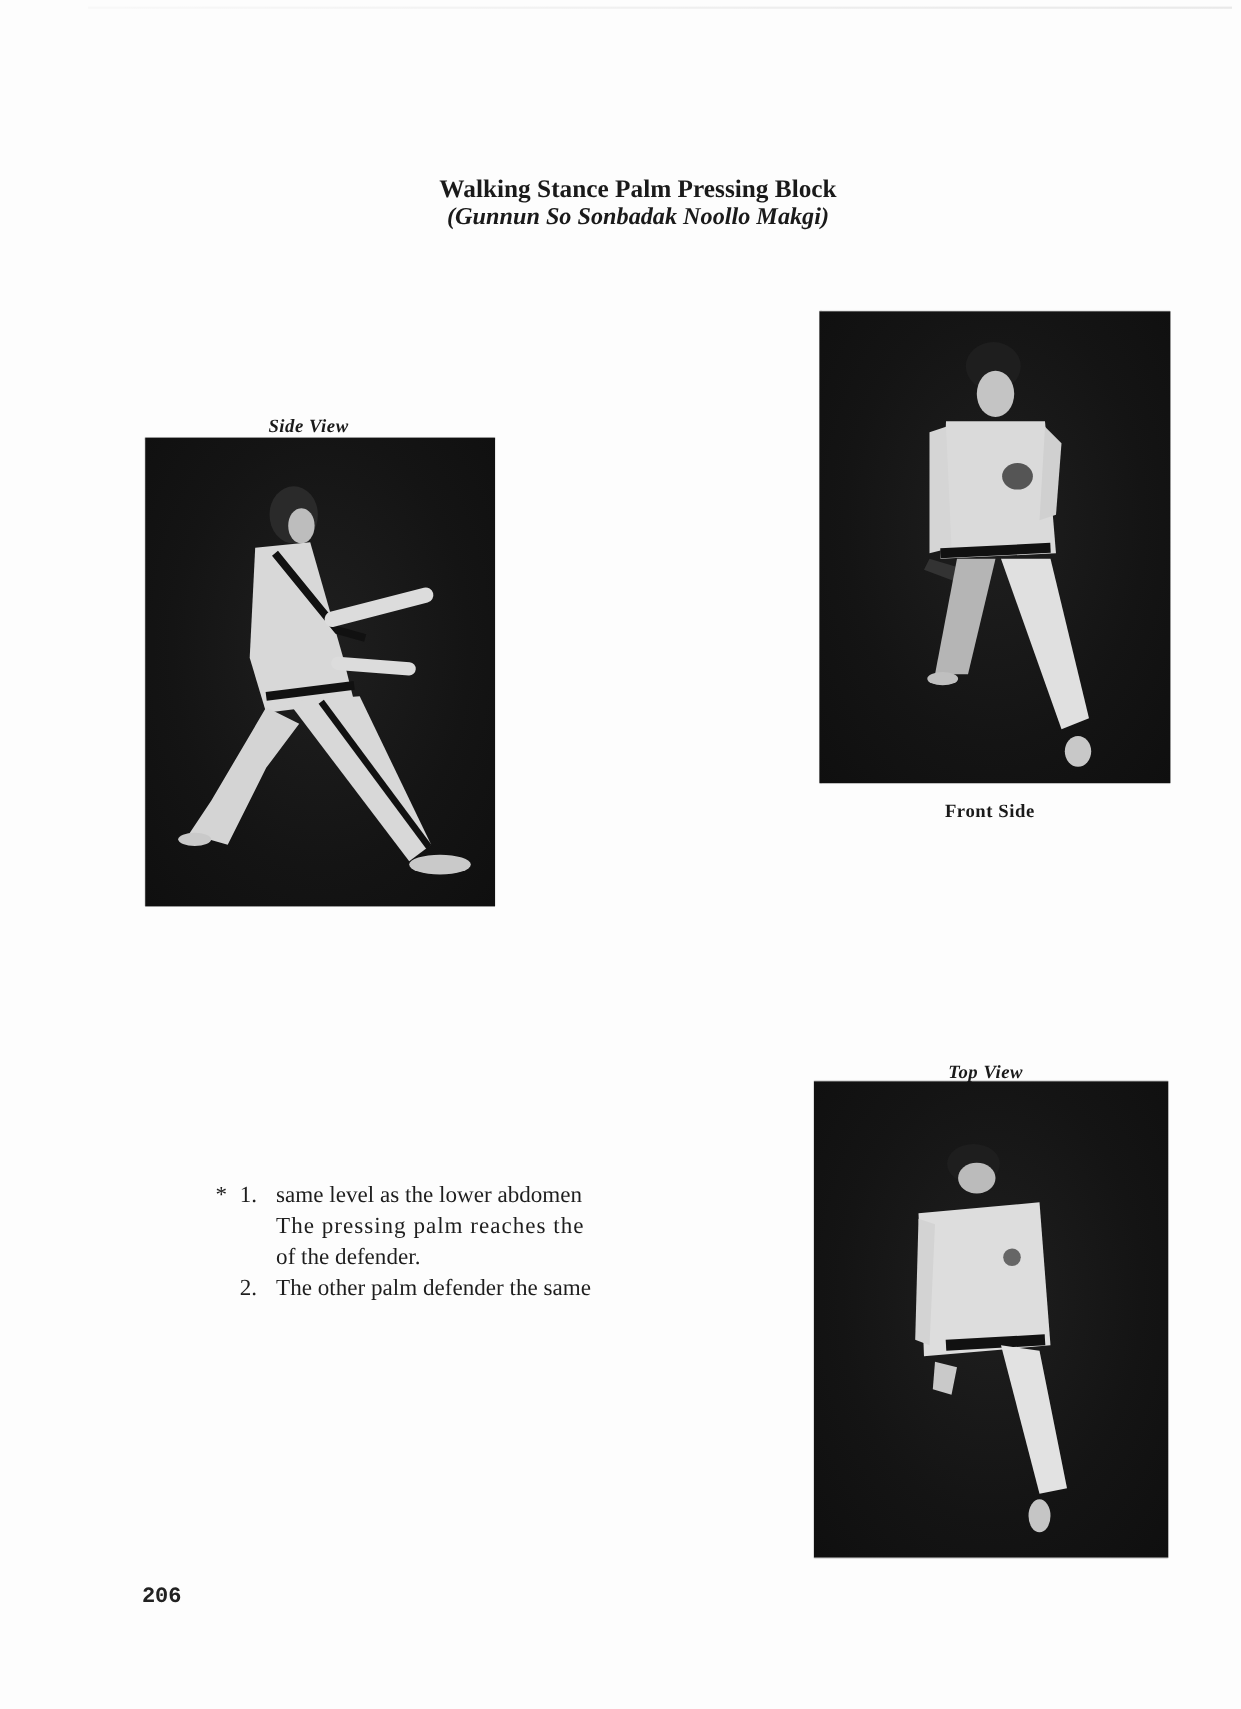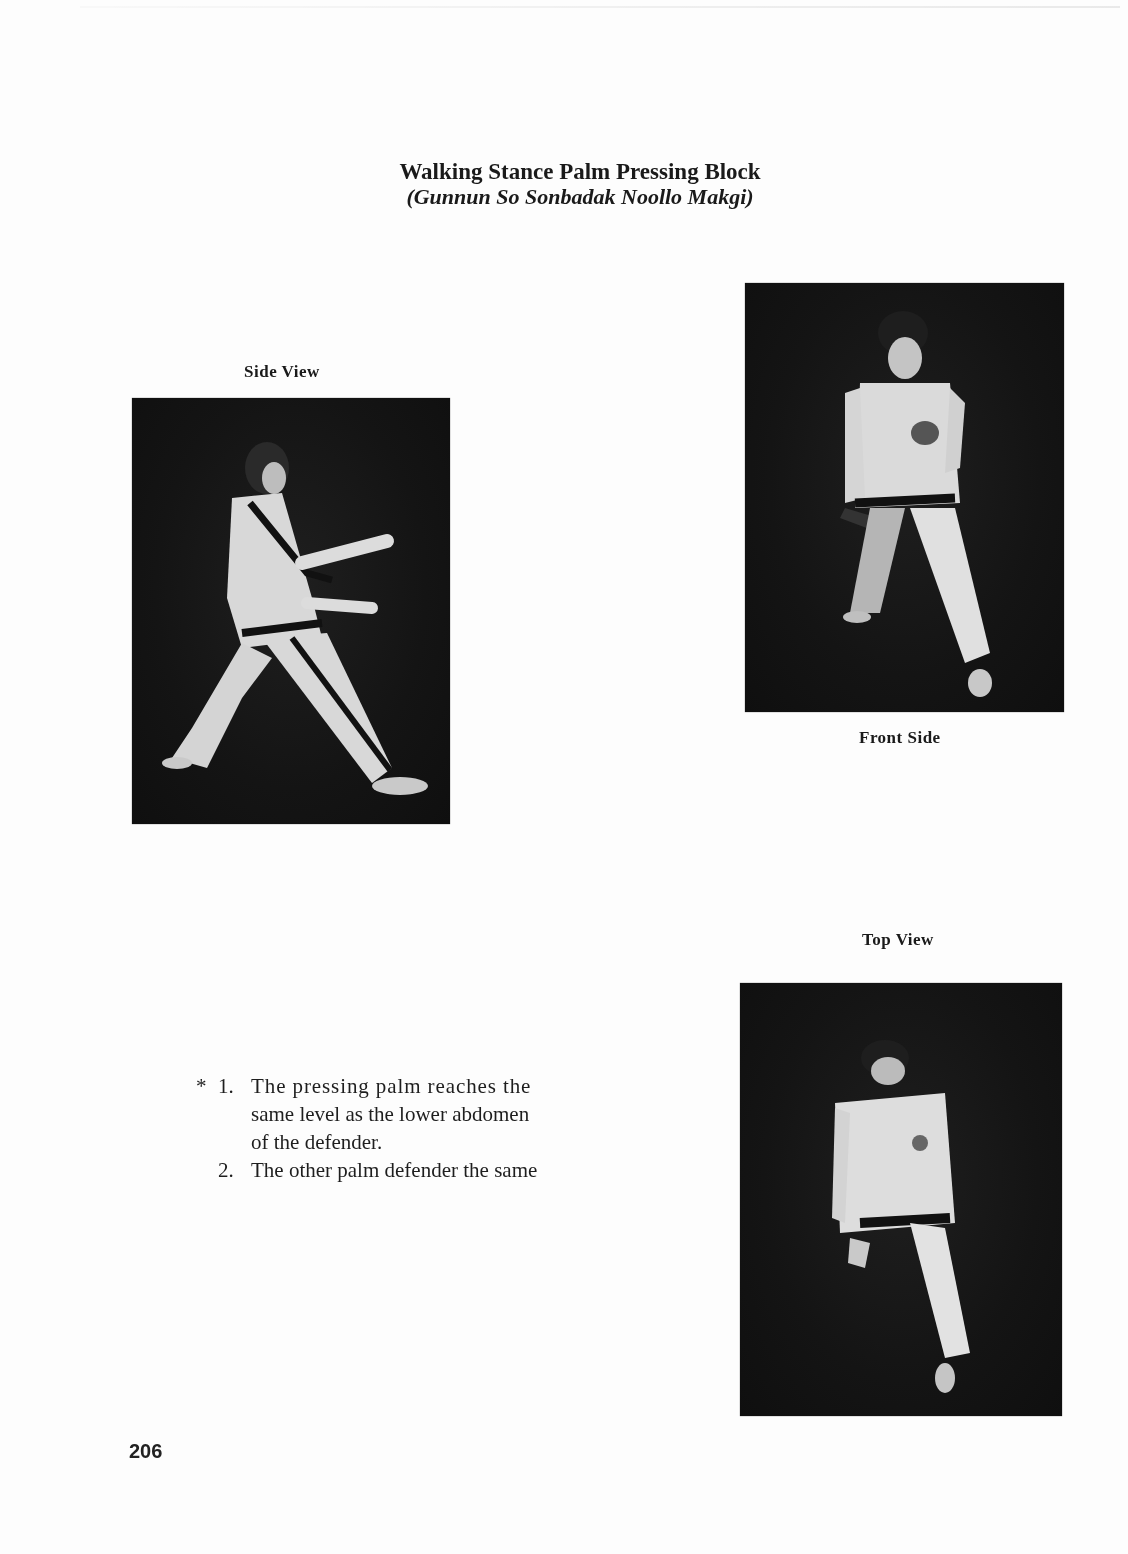--- a/index.html
+++ b/index.html
@@ -42,35 +42,35 @@
       position: absolute; left: 196px; top: 1072px; width: 430px;
       font-family: "Liberation Serif", "DejaVu Serif", serif;
       font-size: 21px; line-height: 28px; color: #1e1e1e;
     }
     .note-row { display: flex; }
     .note-mark { width: 22px; flex: none; }
     .note-num { width: 33px; flex: none; }
     .note-text { flex: 1; }
     .page-number {
       position: absolute; left: 129px; top: 1440px;
-      font-family: Liberation Sans, sans-serif;
+      font-family: Liberation Mono, monospace;
       font-weight: bold; font-size: 20px; color: #222;
     }
   </style>
 </head>
 <body>
 
 <div class="scan-line"></div>
 
 <div class="title-block">
   <div class="title">Walking Stance Palm Pressing Block</div>
   <div class="subtitle">(Gunnun So Sonbadak Noollo Makgi)</div>
 </div>
 
-<div class="caption" style="left:244px; top:362px;">Side View</div>
+<div class="caption" style="left:244px; top:378px;font-style:italic;">Side View</div>
 <div class="photo" style="left:132px; top:398px; width:318px; height:426px;">
   <svg viewBox="0 0 318 426">
     <ellipse cx="135" cy="70" rx="22" ry="26" fill="#2a2a2a"></ellipse>
     <ellipse cx="142" cy="80" rx="12" ry="16" fill="#bdbdbd"></ellipse>
     <path d="M100 100 L150 95 L180 200 L190 240 L110 250 L95 200 Z" fill="#d8d8d8"></path>
     <path d="M118 105 L175 175 L200 182" stroke="#111" stroke-width="7" fill="none"></path>
     <path d="M170 165 L255 143" stroke="#dcdcdc" stroke-width="14" stroke-linecap="round"></path>
     <path d="M175 205 L240 210" stroke="#dcdcdc" stroke-width="12" stroke-linecap="round"></path>
     <path d="M110 235 L190 225" stroke="#111" stroke-width="8"></path>
     <path d="M110 245 L60 330 L40 360 L75 370 L110 300 L140 260 Z" fill="#d4d4d4"></path>
@@ -92,42 +92,42 @@
     <path d="M110 220 L210 215" stroke="#111" stroke-width="9"></path>
     <path d="M100 225 L150 240 L135 250 L95 235 Z" fill="#333"></path>
     <path d="M125 225 L160 225 L135 330 L105 330 Z" fill="#b5b5b5"></path>
     <path d="M165 225 L210 225 L245 370 L220 380 Z" fill="#e0e0e0"></path>
     <ellipse cx="112" cy="334" rx="14" ry="6" fill="#bfbfbf"></ellipse>
     <ellipse cx="235" cy="400" rx="12" ry="14" fill="#c8c8c8"></ellipse>
   </svg>
 </div>
 <div class="caption" style="left:859px; top:728px;">Front Side</div>
 
-<div class="caption" style="left:862px; top:930px;">Top View</div>
+<div class="caption" style="left:862px; top:965px;font-style:italic;">Top View</div>
 <div class="photo" style="left:740px; top:983px; width:322px; height:433px;">
   <svg viewBox="0 0 322 433">
     <ellipse cx="145" cy="75" rx="24" ry="18" fill="#1e1e1e"></ellipse>
     <ellipse cx="148" cy="88" rx="17" ry="14" fill="#bbb"></ellipse>
     <path d="M95 120 L205 110 L215 240 L100 250 Z" fill="#dddddd"></path>
     <path d="M95 125 L110 130 L105 240 L92 235 Z" fill="#d3d3d3"></path>
     <circle cx="180" cy="160" r="8" fill="#666"></circle>
     <path d="M120 240 L210 235" stroke="#111" stroke-width="10"></path>
     <path d="M170 240 L205 245 L230 370 L205 375 Z" fill="#e2e2e2"></path>
     <path d="M110 255 L130 260 L125 285 L108 280 Z" fill="#c9c9c9"></path>
     <ellipse cx="205" cy="395" rx="10" ry="15" fill="#c5c5c5"></ellipse>
   </svg>
 </div>
 
 <div class="notes">
   <div class="note-row">
     <span class="note-mark">*</span>
     <span class="note-num">1.</span>
     <span class="note-text">
+      <div>same level as the lower abdomen</div>
       <div style="letter-spacing:0.9px;">The pressing palm reaches the</div>
-      <div>same level as the lower abdomen</div>
       <div>of the defender.</div>
     </span>
   </div>
   <div class="note-row">
     <span class="note-mark"></span>
     <span class="note-num">2.</span>
     <span class="note-text">
       <div>The other palm defender the same</div>
     </span>
   </div>

